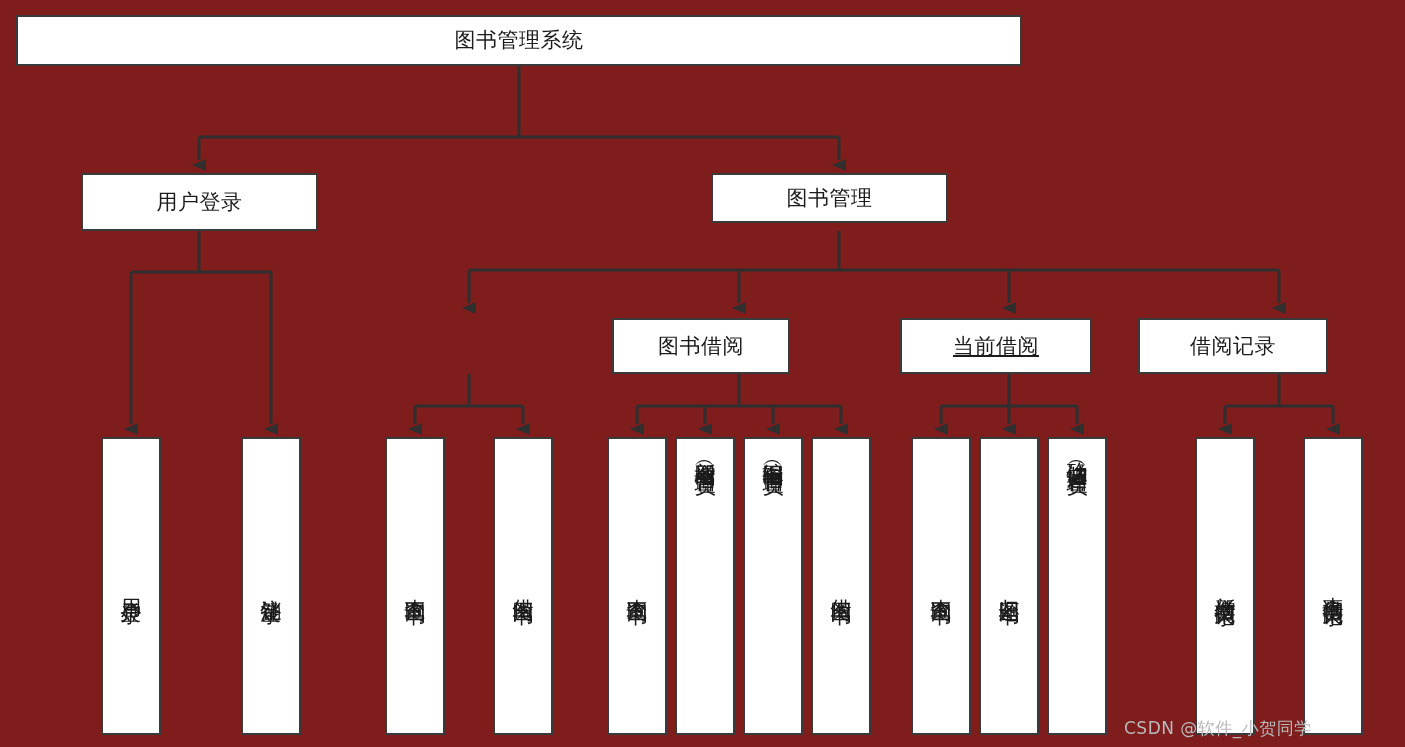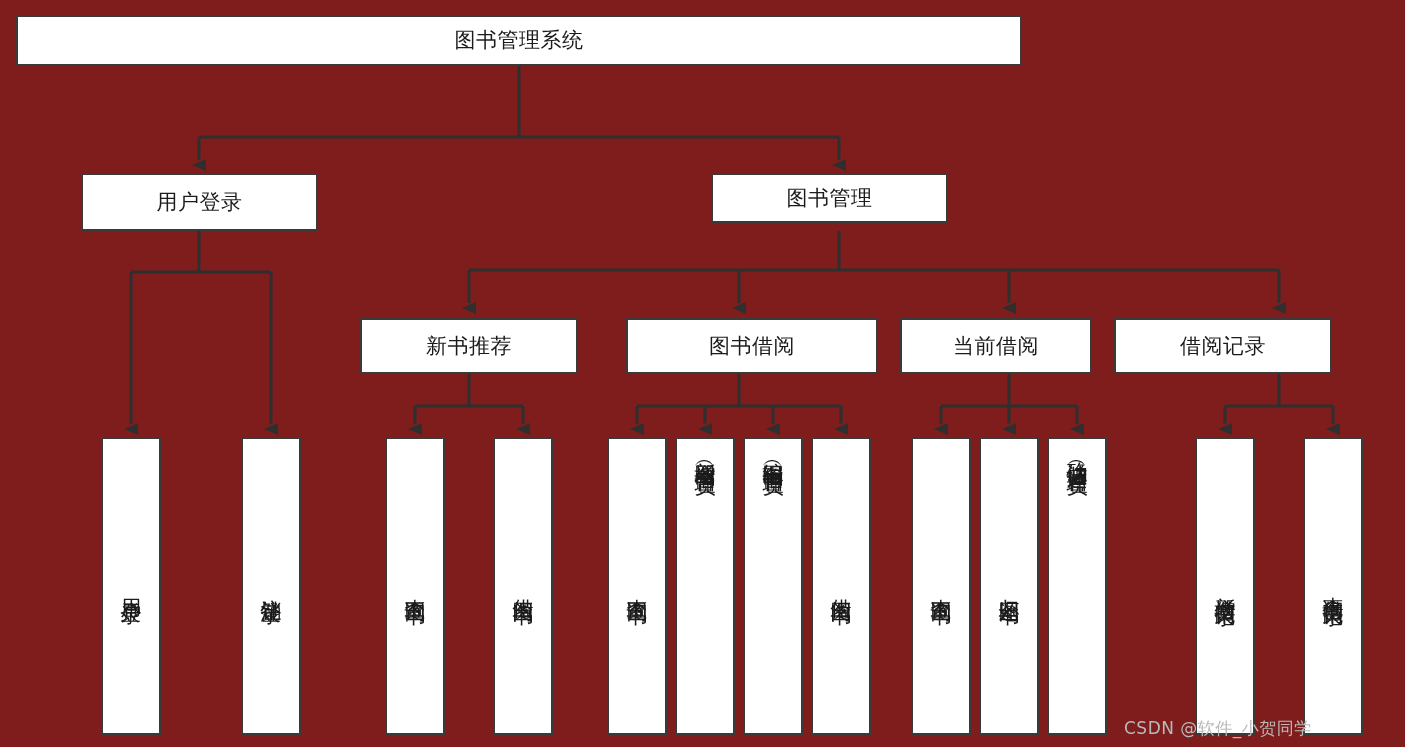--- a/index.html
+++ b/index.html
@@ -135,30 +135,27 @@
     <span class="label">图书管理系统</span>
   </div>
 
   <div class="node horizontal" style="left:81px; top:173px; width:237px; height:58px;">
     <span class="label">用户登录</span>
   </div>
   <div class="node horizontal" style="left:711px; top:173px; width:237px; height:50px;">
     <span class="label">图书管理</span>
   </div>
 
-  <div class="node horizontal" style="left:360px; top:318px; width:218px; height:56px;">
-    <span class="label">新书推荐</span>
-  </div>
-  <div class="node horizontal" style="left:626px; top:318px; width:252px; height:56px;">
+  <div class="node horizontal" style="left:612px; top:318px; width:178px; height:56px;">
     <span class="label">图书借阅</span>
   </div>
-  <div class="node horizontal" style="left:900px; top:318px; width:192px; height:56px;">
+  <div class="node horizontal" style="left:900px; top:318px; width:192px; height:56px;text-decoration:underline;">
     <span class="label">当前借阅</span>
   </div>
-  <div class="node horizontal" style="left:1114px; top:318px; width:218px; height:56px;">
+  <div class="node horizontal" style="left:1138px; top:318px; width:190px; height:56px;">
     <span class="label">借阅记录</span>
   </div>
 
   <div class="node vertical" style="left:101px; top:437px; width:60px; height:298px;">
     <span class="label">用户登录</span>
   </div>
   <div class="node vertical" style="left:241px; top:437px; width:60px; height:298px;">
     <span class="label">注销登录</span>
   </div>
 

